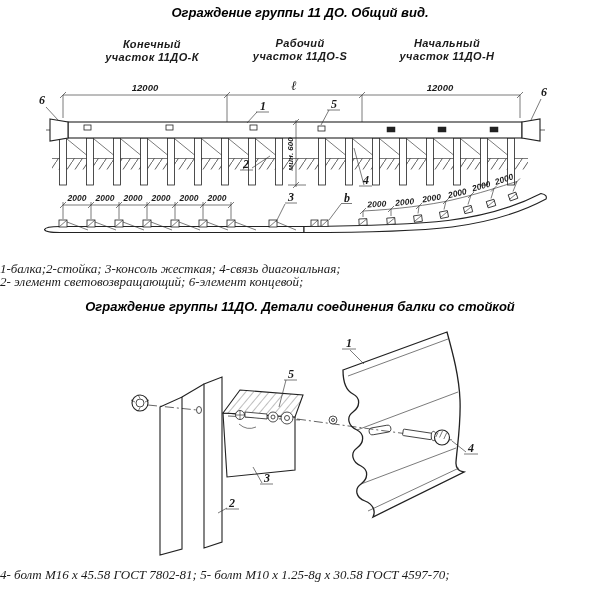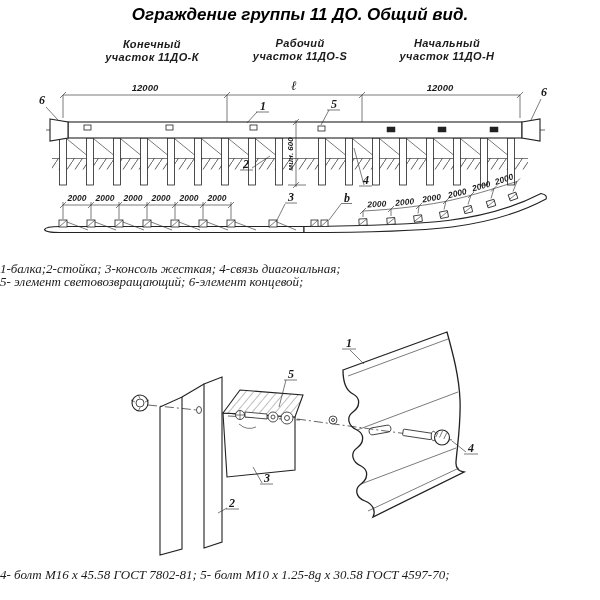--- a/index.html
+++ b/index.html
@@ -1,17 +1,17 @@
 <!DOCTYPE html>
 <html><head>
 <meta charset="utf-8">
 <style>
   html,body{margin:0;padding:0;background:#888}
   .page{position:relative;width:600px;height:600px;background:#ffffff;font-family:"Liberation Sans",sans-serif;color:#111;overflow:hidden;margin:0 auto}
-  .title{position:absolute;width:100%;text-align:center;font-weight:bold;font-style:italic;font-size:17px;color:#000}
+  .title{position:absolute;width:100%;text-align:center;font-weight:bold;font-style:italic;font-size:13px;color:#000}
   .legend{position:absolute;width:100%;text-align:left;font-family:Liberation Serif, serif;font-style:italic;font-size:13px;line-height:12.5px;color:#1c1c1c}
   svg{position:absolute;left:0}
   svg text{font-family:"Liberation Sans",sans-serif;font-style:italic;font-weight:bold;fill:#1a1a1a}
   .seclabel{font-size:11px;letter-spacing:.4px}
   .dim{font-size:9.5px}
   .dim2{font-size:8.5px}
   .embed{font-size:8px}
   .ell{font-size:13px;font-family:"Liberation Serif",serif}
   .callout{font-size:12px;font-family:"Liberation Serif",serif}
   .ln{stroke:#222;stroke-width:1.1;fill:none}
@@ -158,23 +158,24 @@
       <text class="callout" x="246" y="138" text-anchor="middle">2</text>
       <text class="callout" x="366" y="154" text-anchor="middle">4</text>
       <text class="callout" x="544" y="66" text-anchor="middle">6</text>
       <text class="callout" x="291" y="171" text-anchor="middle">3</text>
       <text class="callout" x="347" y="171.5" text-anchor="middle">b</text>
     </g>
   </svg>
 
   <div class="legend" style="top:263px">
     <div>1-балка;2-стойка; 3-консоль жесткая; 4-связь диагональная;</div>
-    <div>5- элемент световозвращающий; 6-элемент концевой;</div>
+    <div>2- элемент световозвращающий; 6-элемент концевой;</div>
   </div>
 
+  <div class="title" style="top:299px">Ограждение группы 11ДО. Детали соединения балки со стойкой</div>
 
   <svg style="top:320px" width="600" height="248" viewBox="0 0 600 248">
     <defs>
       <pattern id="ch" width="6" height="6" patternUnits="userSpaceOnUse" patternTransform="rotate(40)">
         <rect width="6" height="6" fill="#fff"></rect>
         <line x1="0" y1="0" x2="0" y2="6" stroke="#444" stroke-width="0.7"></line>
       </pattern>
     </defs>
 
     <g>

